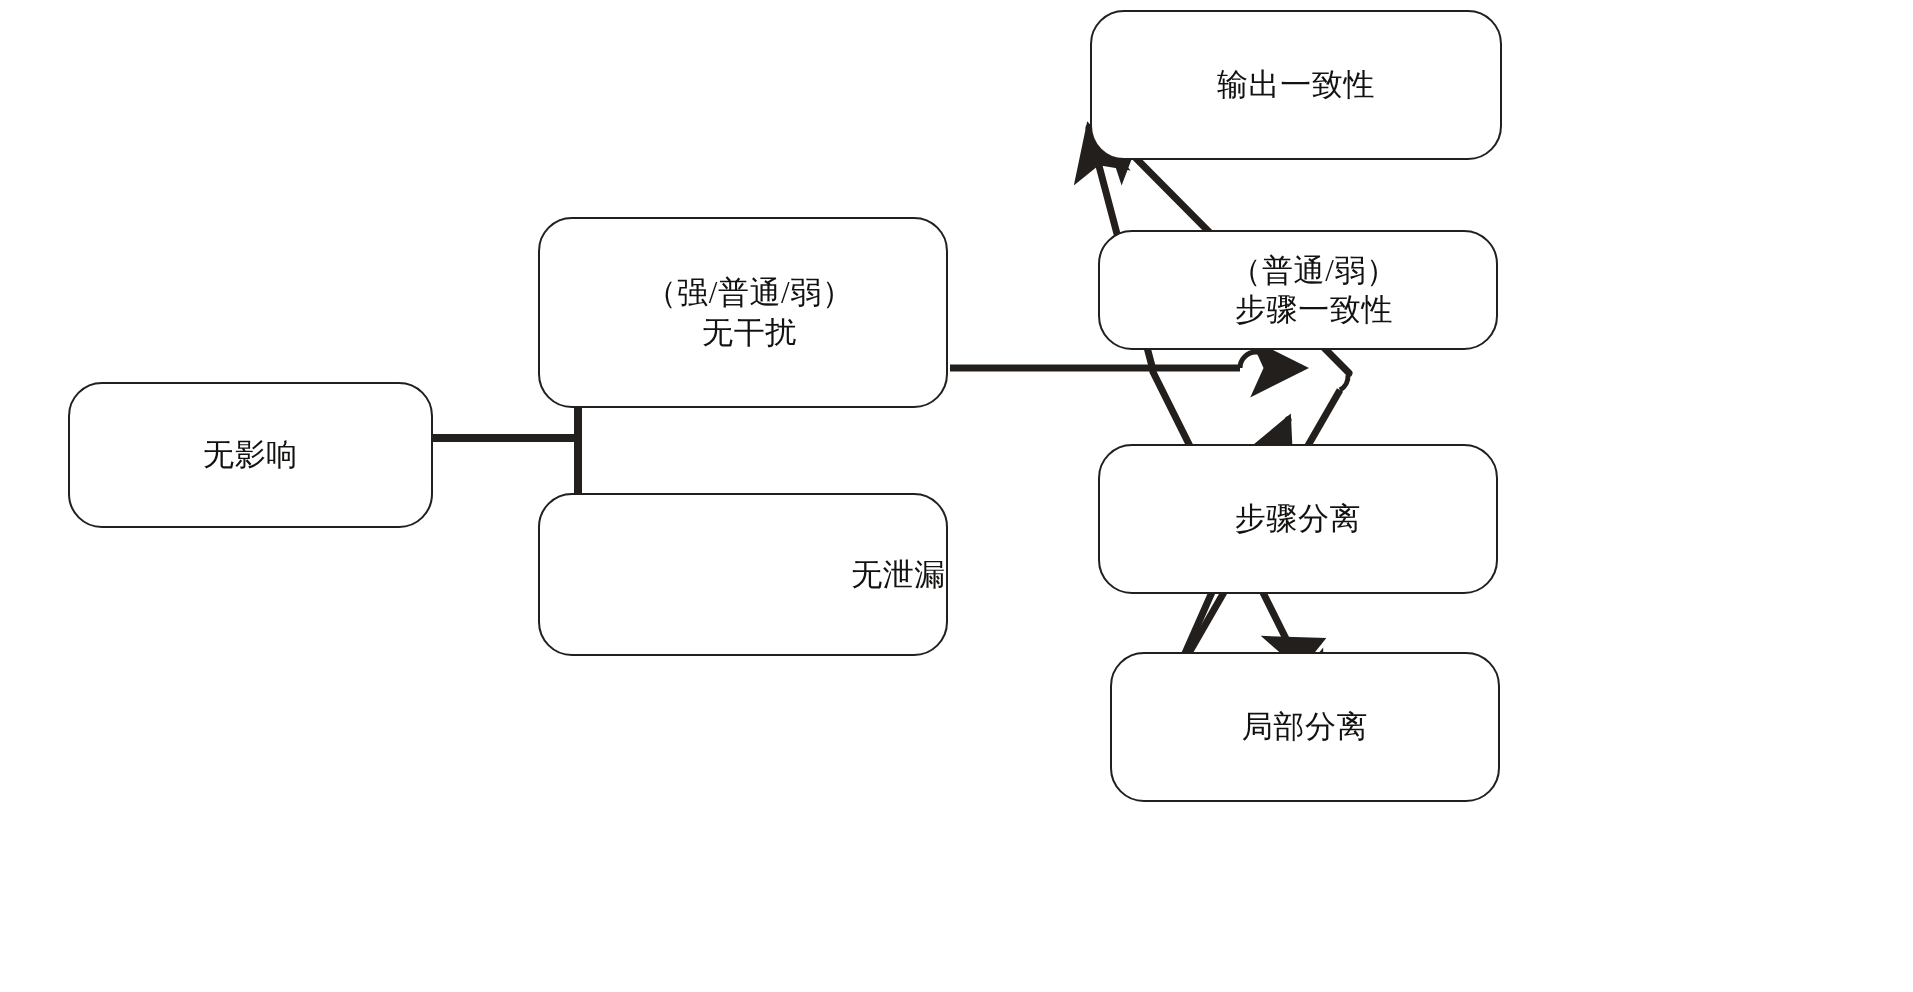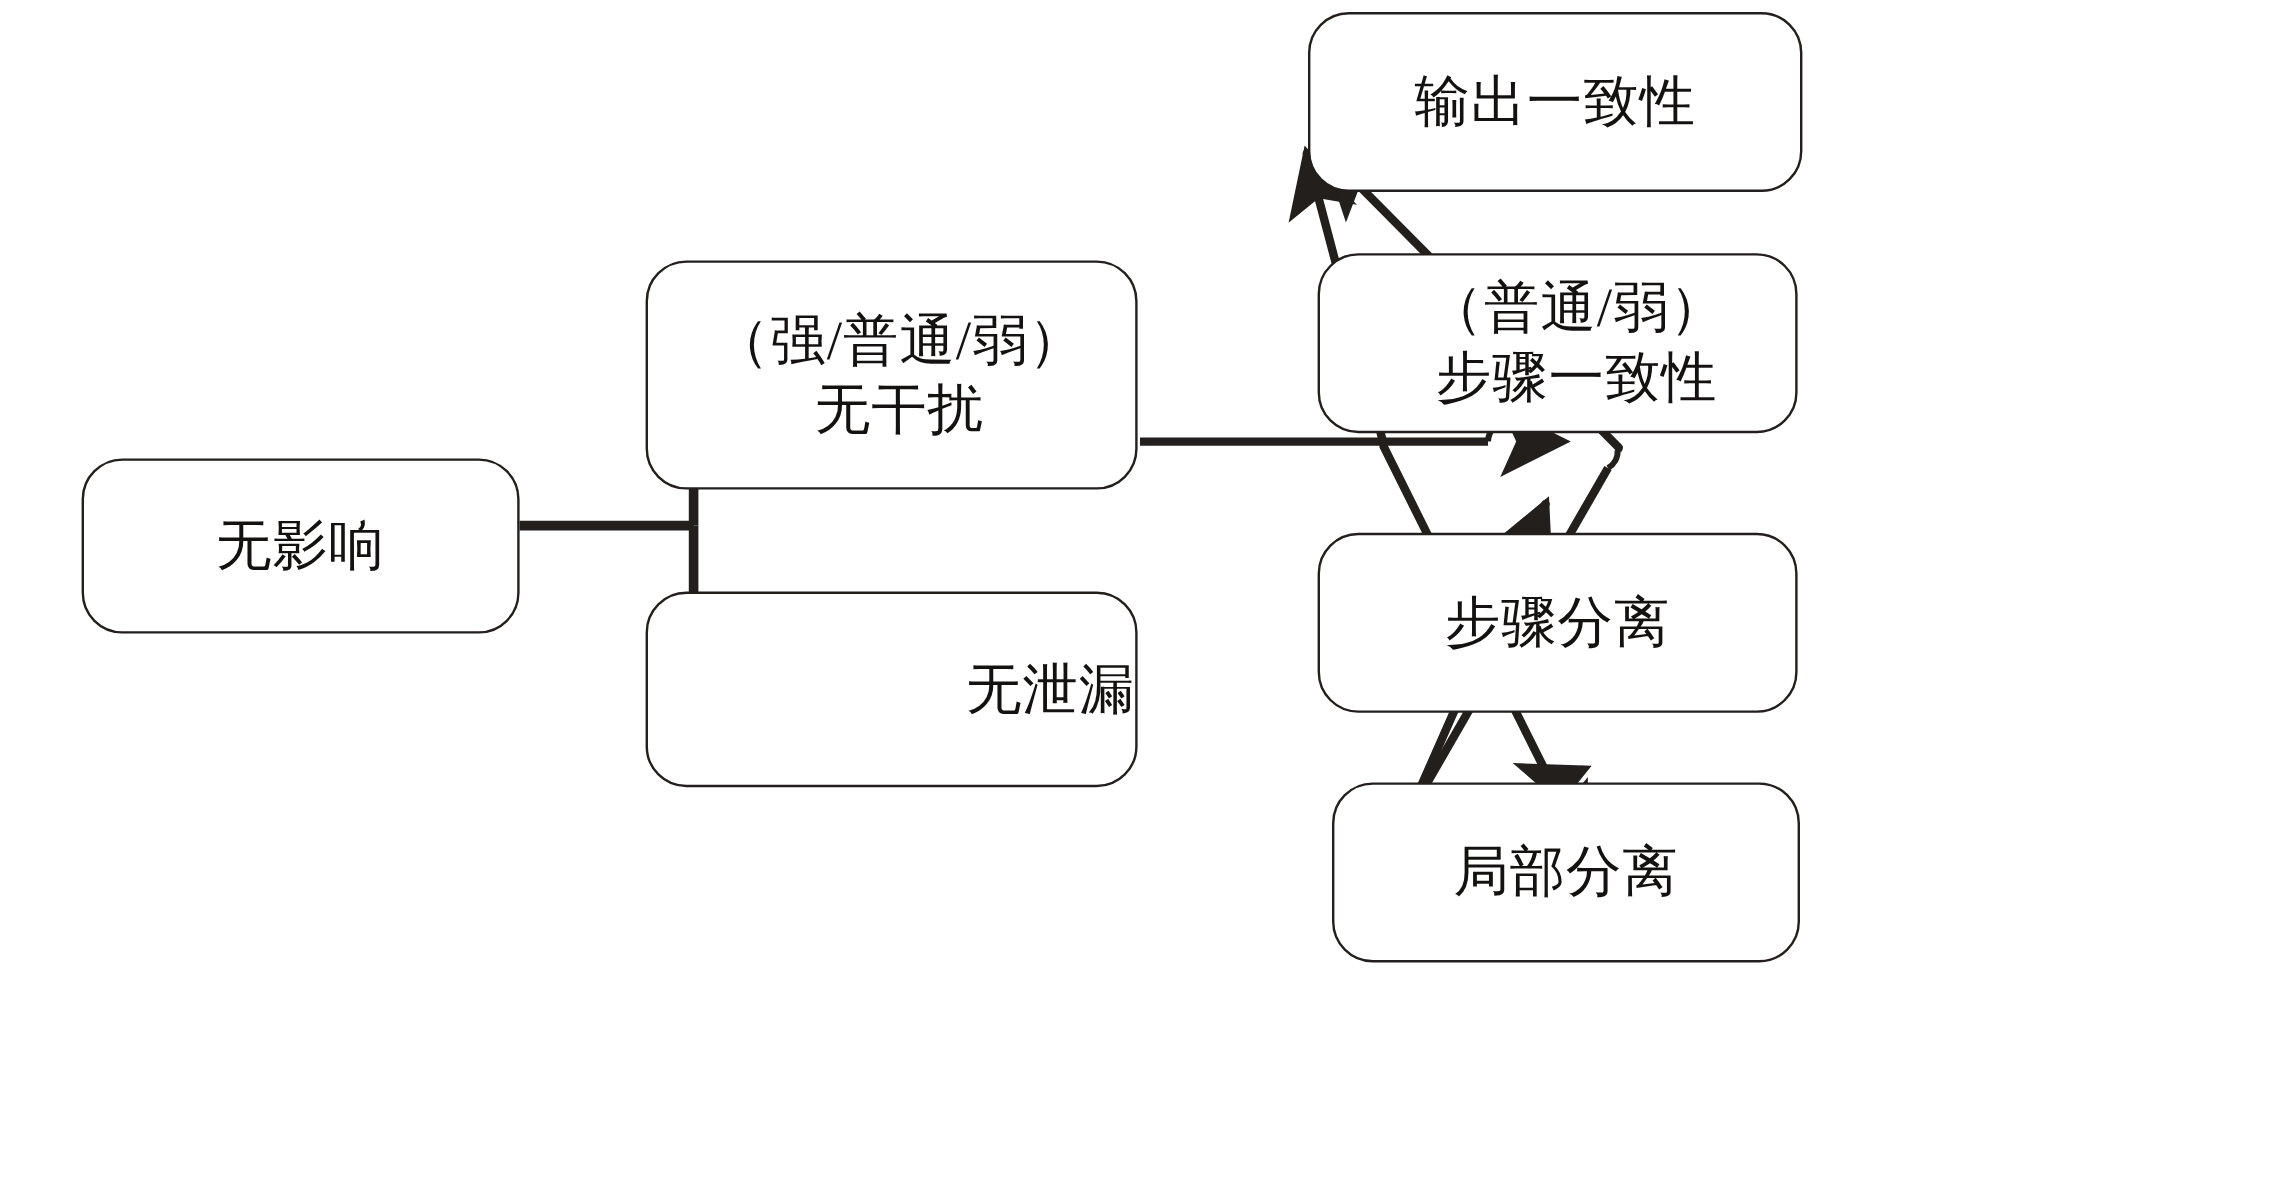--- a/index.html
+++ b/index.html
@@ -38,27 +38,27 @@
     justify-content: center;
     text-align: center;
     color: #141210;
     z-index: 3;
   }
   .node .label {
     display: block;
     line-height: 1.26;
     letter-spacing: 0.02em;
     white-space: pre-line;
-    font-size: 46px;
+    font-size: 31px;
   }
   #node-no-impact   { left: 68px;   top: 365px; width: 365px; height: 146px; margin-top: 17px; }
   #node-no-interf   { left: 538px;  top: 217px; width: 410px; height: 191px; padding-left: 13px; }
   #node-no-leak     { left: 538px;  top: 493px; width: 410px; height: 163px; justify-content: flex-end; }
   #node-out-consist { left: 1090px; top: 10px;  width: 412px; height: 150px; }
-  #node-step-consist{ left: 1098px; top: 211px; width: 400px; height: 150px; padding-left: 32px; }
+  #node-step-consist{ left: 1098px; top: 230px; width: 400px; height: 120px; padding-left: 32px; }
   #node-step-sep    { left: 1098px; top: 444px; width: 400px; height: 150px; }
   #node-local-sep   { left: 1110px; top: 652px; width: 390px; height: 150px; }
 </style>
 </head>
 <body>
 
 <div id="canvas">
 
   <svg id="edges" viewBox="0 0 1913 992" xmlns="http://www.w3.org/2000/svg">
     <defs>

